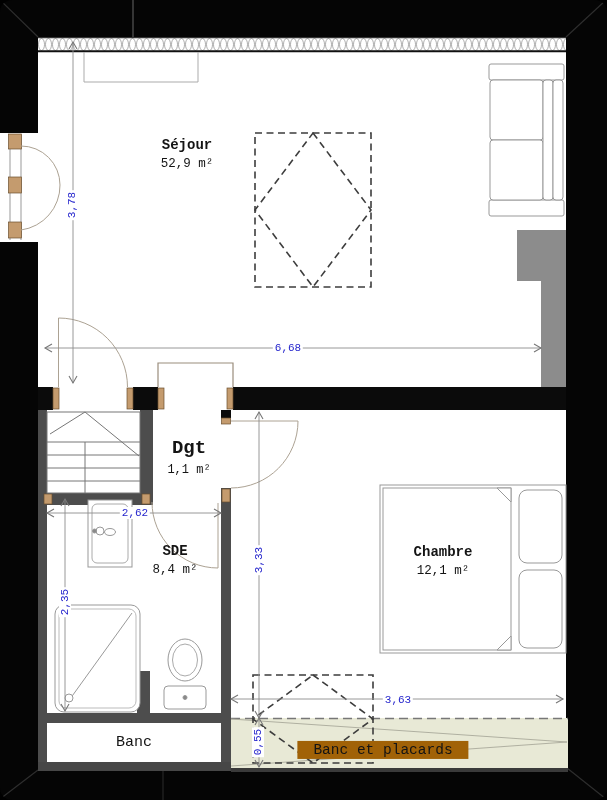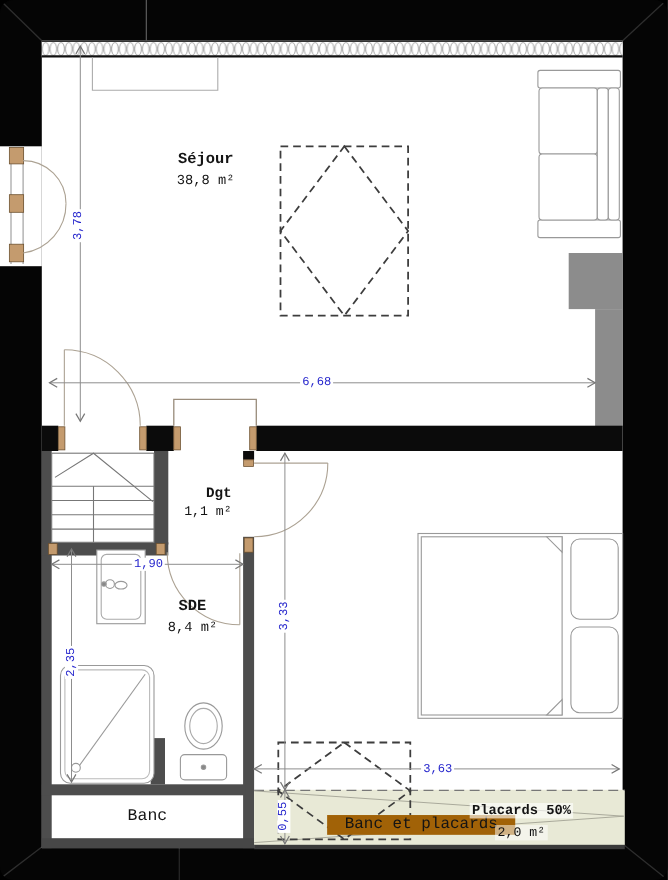--- a/index.html
+++ b/index.html
@@ -6,21 +6,21 @@
   .plan{
     position:relative;width:607px;height:800px;background:#050505;
     font-family:Liberation Mono, monospace;overflow:hidden;border-radius:12px;
   }
   .plan svg{position:absolute;left:0;top:0;}
   .lbl{
     position:absolute;transform:translate(-50%,-50%);
     text-align:center;color:#141414;white-space:nowrap;line-height:1.25;z-index:5;
   }
   .room-name{display:block;font-weight:bold;font-size:14px;}
-  .room-name.sm{font-size:13px;text-align:right;}
+  .room-name.sm{font-size:19px;}
   .room-area{display:block;font-size:12.5px;margin-top:2px;}
   .vide-name{font-size:15px;font-weight:normal;}
   .banc-lbl{font-size:14.5px;background:#a16207;padding:0 16px;}
   .plac-title{font-weight:bold;font-size:12.5px;background:rgba(255,255,255,.62);padding:0 2px;}
   .plac-area{font-size:12px;background:rgba(255,255,255,.5);padding:0 2px;margin-top:1px;}
   .dim{
     position:absolute;transform:translate(-50%,-50%);
     font-size:11px;color:var(--dimension-blue,#2424cc);
     background:#fff;padding:0 2px;white-space:nowrap;z-index:4;
   }
@@ -224,46 +224,46 @@
         <path d="M255,711 L259,718 L263,711"></path>
     <path d="M255,725 L259,718 L263,725"></path>
         <path d="M255,760 L259,767 L263,760"></path>
     <path d="M238,695 L231,699 L238,703"></path>
         <path d="M556,695 L563,699 L556,703"></path>
   </g>
 </svg>
 
 <div class="lbl" style="left:187px;top:155px;">
   <span class="room-name">Séjour</span>
-  <span class="room-area">38,8 m²</span>
+  <span class="room-area">52,9 m²</span>
 </div>
 
 <div class="lbl" style="left:189px;top:457px;">
   <span class="room-name sm">Dgt</span>
   <span class="room-area" style="font-size:12px;">1,1 m²</span>
 </div>
 
 <div class="lbl" style="left:175px;top:561px;">
   <span class="room-name">SDE</span>
   <span class="room-area">8,4 m²</span>
 </div>
 
+<div class="lbl" style="left:443px;top:562px;">
+  <span class="room-name">Chambre</span>
+  <span class="room-area">12,1 m²</span>
+</div>
 
 <div class="lbl" style="left:134px;top:742px;">
   <span class="vide-name">Banc</span>
 </div>
 
 <div class="lbl banc-lbl" style="left:383px;top:750px;">Banc et placards</div>
 
-<div class="lbl" style="left:474px;top:746px;">
-  <span class="plac-title">Placards 50%</span><br>
-  <span class="plac-area">2,0 m²</span>
-</div>
 
 <div class="dim vert" style="left:72px;top:205px;">3,78</div>
 <div class="dim" style="left:288px;top:348px;">6,68</div>
-<div class="dim" style="left:135px;top:513px;">1,90</div>
+<div class="dim" style="left:135px;top:513px;">2,62</div>
 <div class="dim vert" style="left:65px;top:602px;">2,35</div>
 <div class="dim vert" style="left:259px;top:560px;">3,33</div>
 <div class="dim" style="left:398px;top:700px;">3,63</div>
 <div class="dim vert" style="left:258px;top:742px;">0,55</div>
 
 </div>
 
 </body></html>

